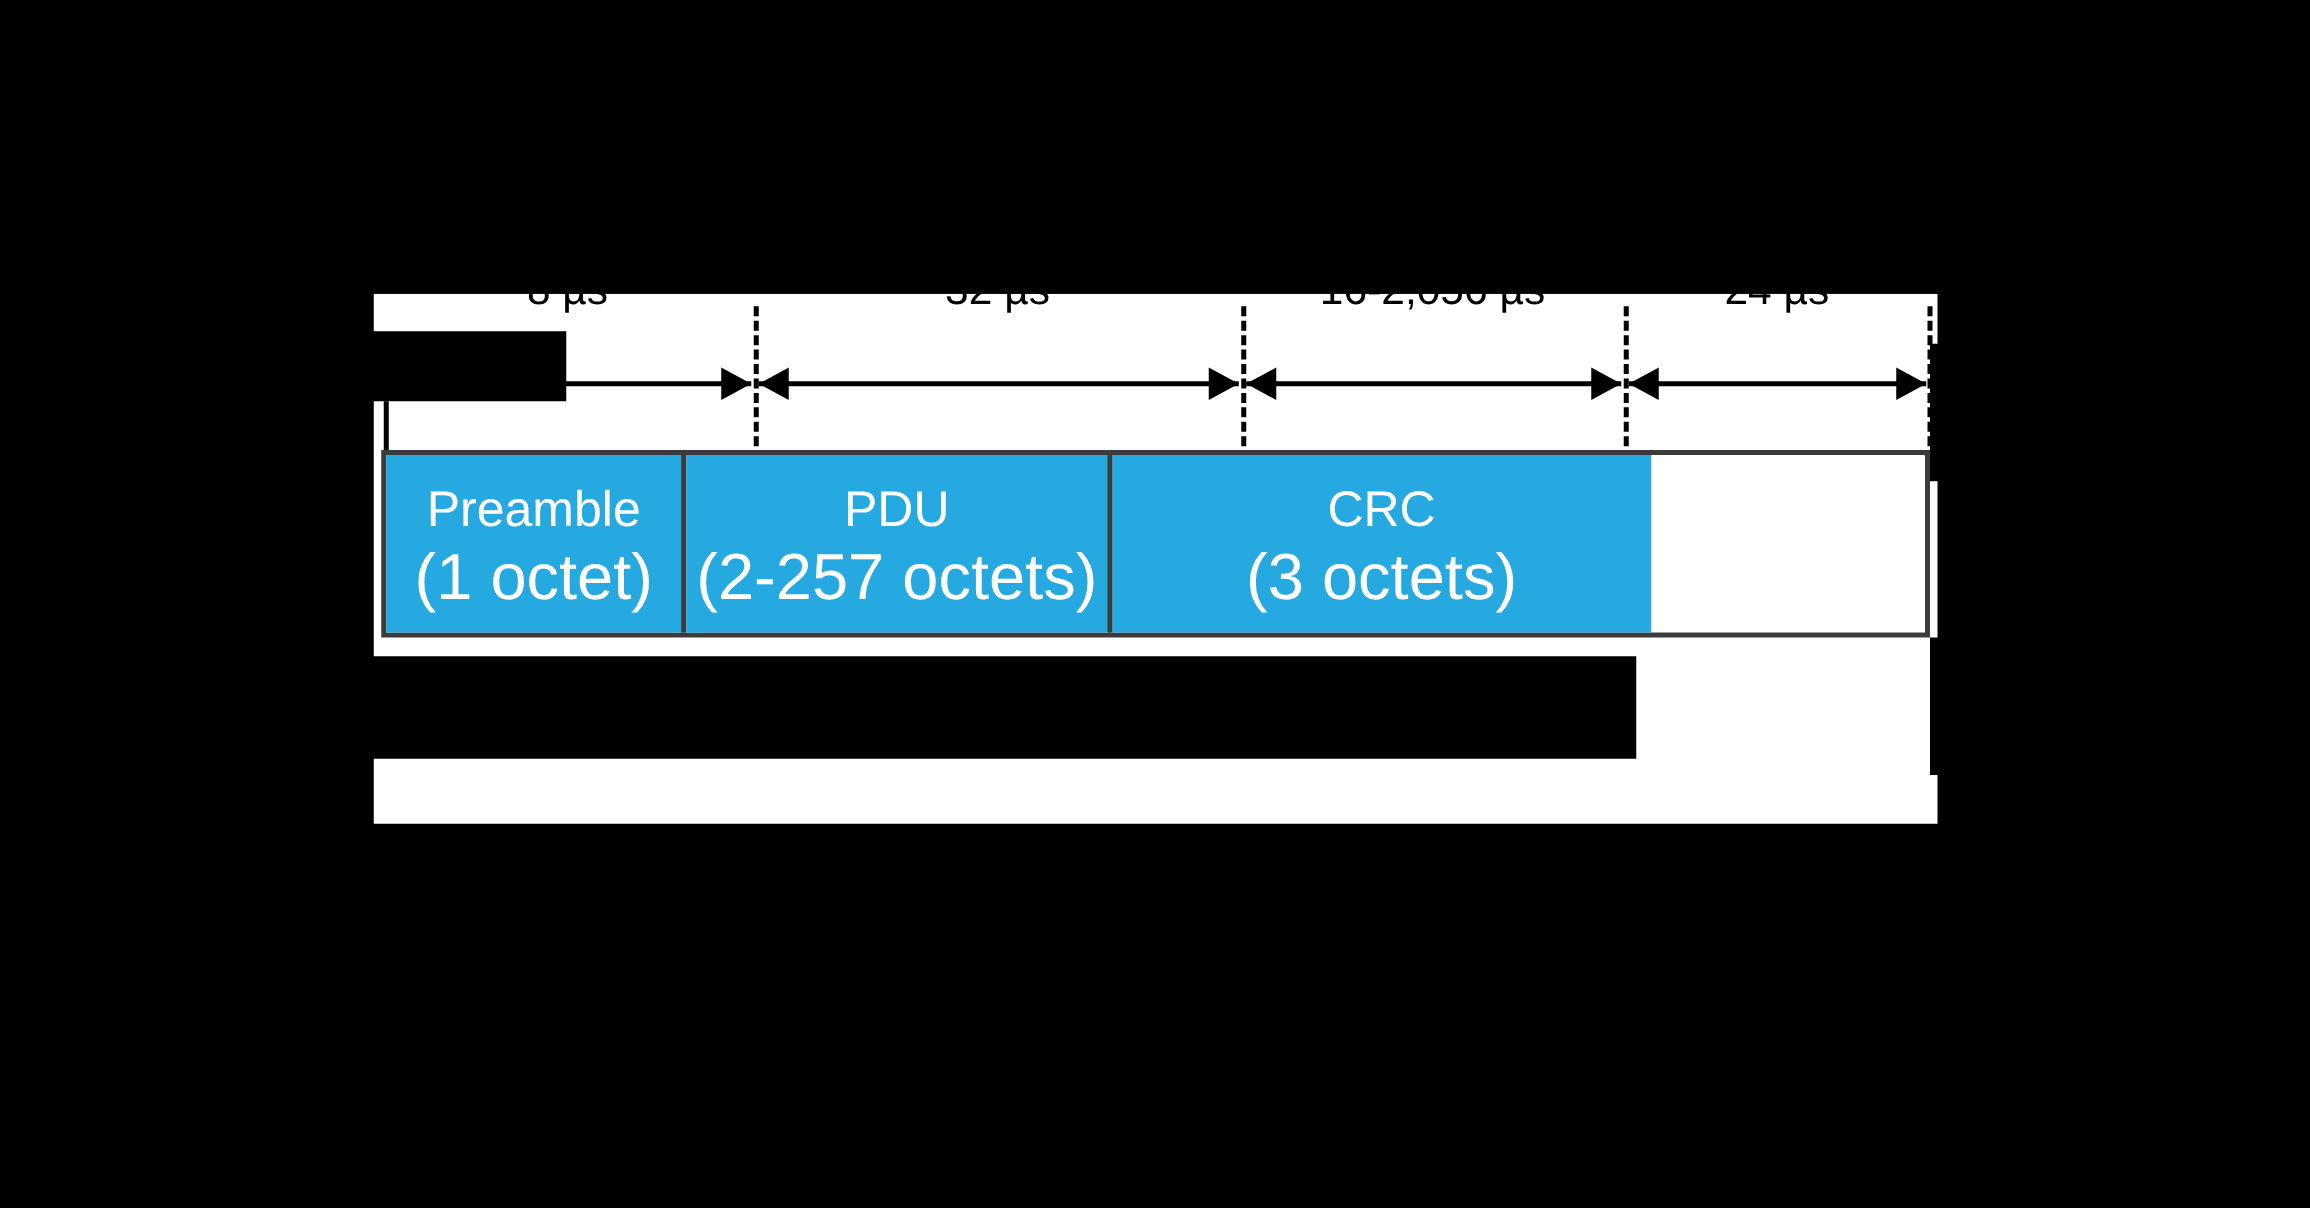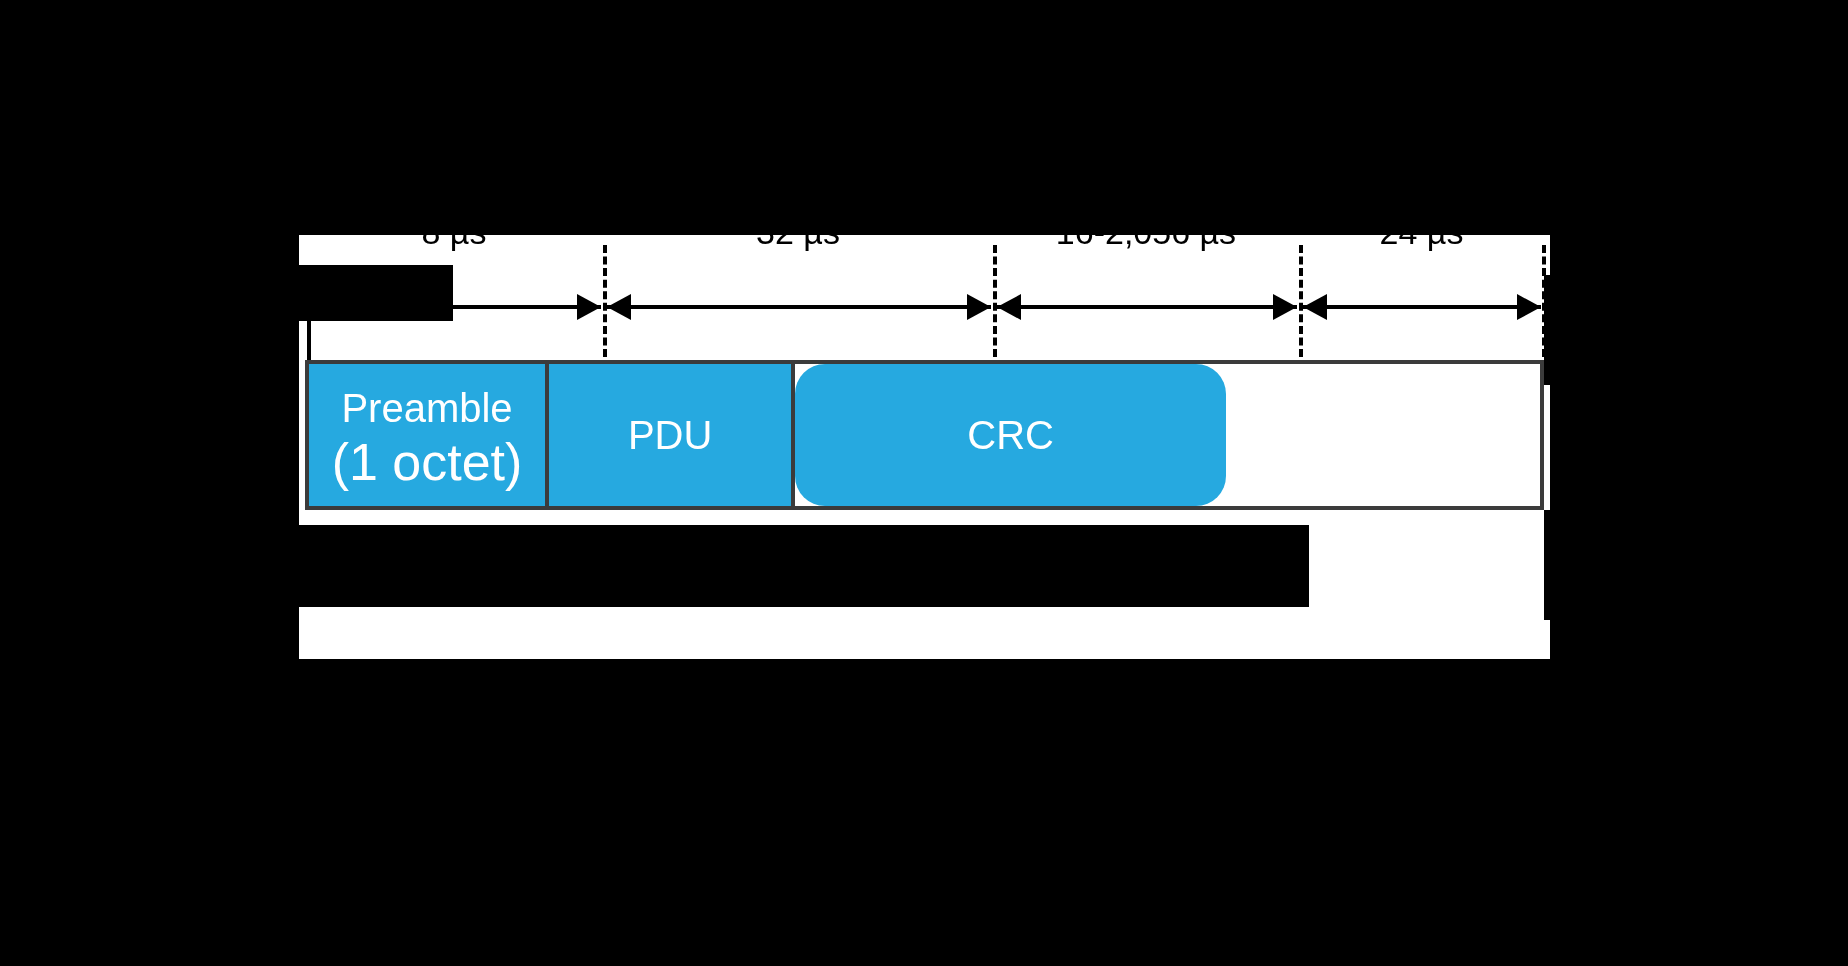--- a/index.html
+++ b/index.html
@@ -88,21 +88,21 @@
     background:#26a9e0;
     color:#ffffff;
     box-sizing:border-box;
     border-right:4px solid #3b3b3b;
     display:flex;
     flex-direction:column;
     align-items:center;
     justify-content:center;
     padding:16px 8px;
   }
-  .field:last-child{ border-right:none;border-radius:30px; }
+  .field:last-child{ border-right:none; }
   .field .fname{
     font-size:40px;
     line-height:54px;
     white-space:nowrap;
   }
   .field .fsize{
     font-size:52px;
     line-height:54px;
     white-space:nowrap;
   }
@@ -189,24 +189,26 @@
   <div id="fields" style="width:1239px;">
 
     <div class="field" style="flex:0 0 19.5%;">
       <span class="fname">Preamble</span>
       <span class="fsize">(1  octet)</span>
     </div>
 
 
     <div class="field" style="flex:0 0 20%;">
       <span class="fname">PDU</span>
+      <span class="fsize">(2-257 octets)</span>
     </div>
 
     <div class="field" style="flex:0 0 35%;">
       <span class="fname">CRC</span>
+      <span class="fsize">(3 octets)</span>
     </div>
   </div>
 
   <div class="redact" id="redact-top"></div>
   <div class="redact" id="redact-leader"></div>
   <div class="redact" id="redact-bottom"></div>
   <div class="redact" id="redact-right-a"></div>
   <div class="redact" id="redact-right-b"></div>
 
 </div>

